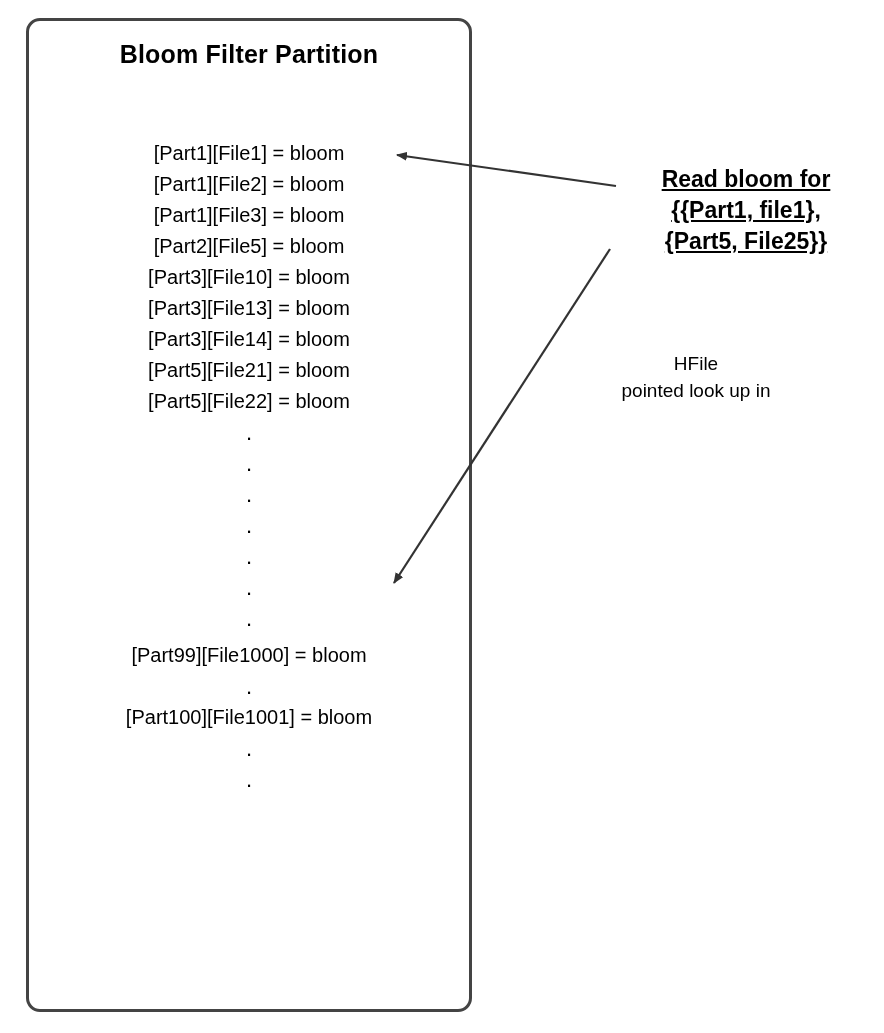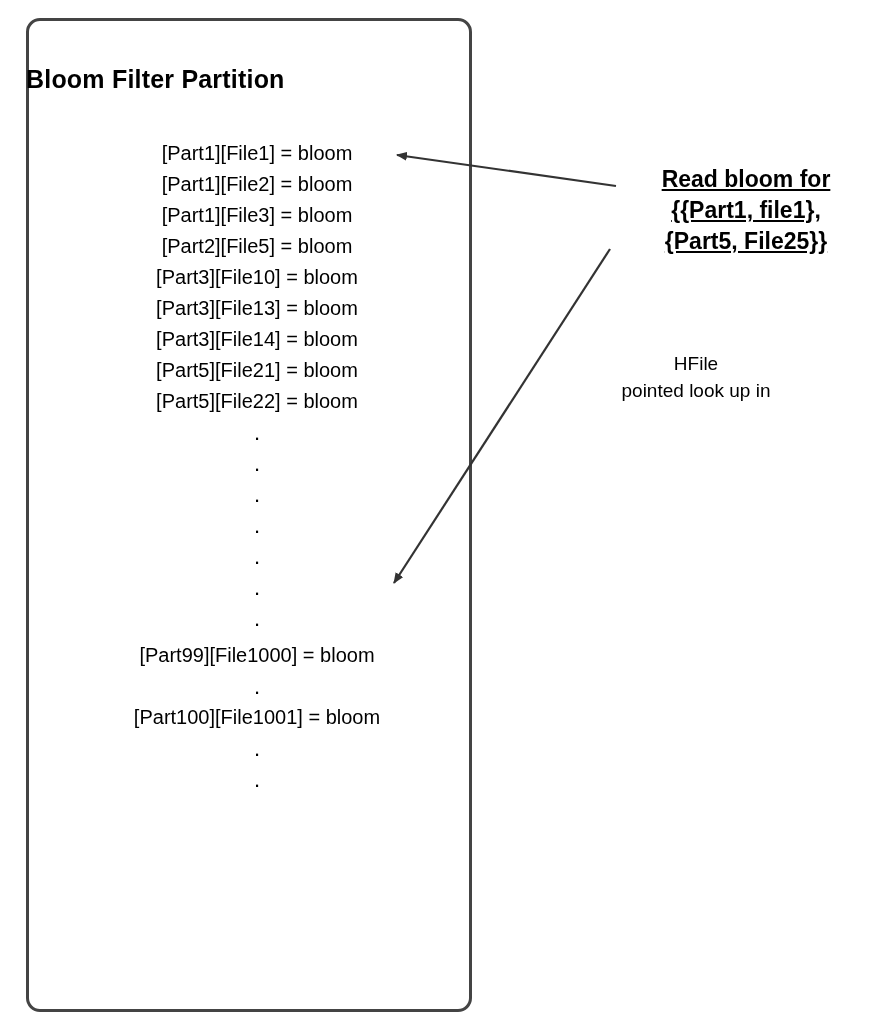--- a/index.html
+++ b/index.html
@@ -35,34 +35,33 @@
     border-radius: 14px;
     background: #ffffff;
     box-sizing: border-box;
   }
 
   .box-title {
     position: absolute;
     left: 26px;
     top: 40px;
     width: 446px;
+    text-align: center;
     font-size: 25px;
     font-weight: bold;
     letter-spacing: 0.2px;
-    margin-top: 25px;
   }
 
   
   .entry-list {
     position: absolute;
     left: 26px;
     top: 138px;
     width: 446px;
     text-align: center;
-    padding-left: 8px;
   }
   .entry {
     font-size: 20px;
     line-height: 31px;
     white-space: pre;
   }
   .dot-row {
     height: 31px;
     font-size: 22px;
     line-height: 31px;

